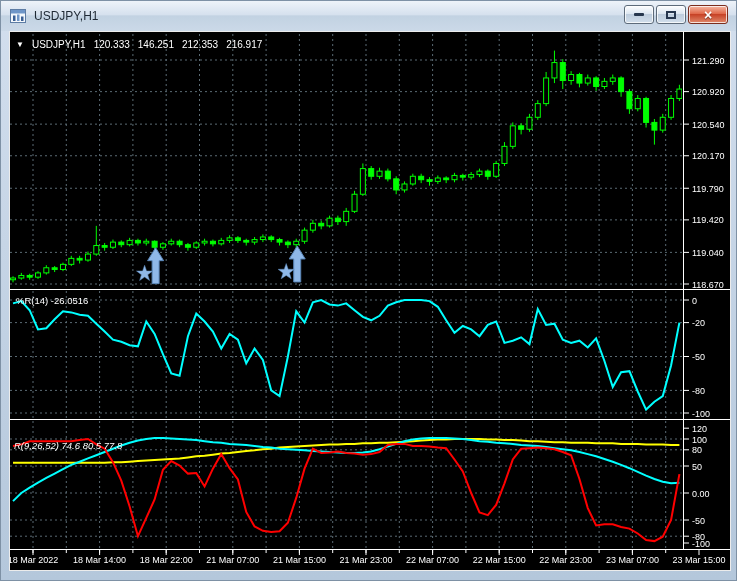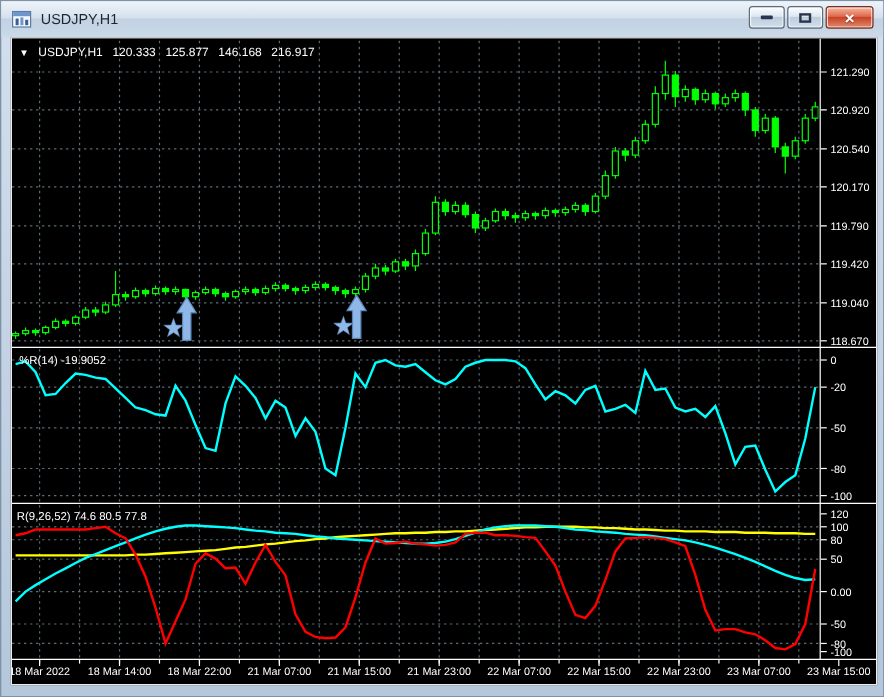--- a/index.html
+++ b/index.html
@@ -36,21 +36,21 @@
     background:#000;border:1px solid #ececec;
   }
   .content svg{position:absolute;left:0;top:0;}
   .symbol-header{
     position:absolute;left:6px;top:7px;z-index:5;color:#fff;font-size:10px;
     display:flex;align-items:center;gap:8px;white-space:nowrap;
   }
   .tri{font-size:8px;line-height:1;}
   .ind-label{position:absolute;z-index:5;color:#fff;font-size:9.5px;white-space:nowrap;}
   .ind-label.wr{left:6px;top:263px;}
-  .ind-label.rci{left:4px;top:393px;}
+  .ind-label.rci{left:4px;top:408px;font-style:italic;}
 </style>
 </head>
 <body>
 
 <div class="window">
   <div class="titlebar">
     <span class="app-icon">
       <svg width="17" height="15" viewBox="0 0 17 15">
         <rect x="0.5" y="0.5" width="15" height="13" fill="#f4f8fc" stroke="#5d7ca4"></rect>
         <rect x="1" y="1" width="14" height="3.5" fill="#6f96c8"></rect>
@@ -438,21 +438,21 @@
           <text x="631.4" y="561.5" fill="#ffffff" font-size="9" font-family="Liberation Sans, sans-serif" text-anchor="middle">23 Mar 07:00</text>
           <line x1="698" y1="549" x2="698" y2="554" stroke="#fff" stroke-width="1"></line>
           <text x="698" y="561.5" fill="#ffffff" font-size="9" font-family="Liberation Sans, sans-serif" text-anchor="middle">23 Mar 15:00</text>
         </g>
       </svg>
 
     <div class="symbol-header">
       <span class="tri">▼</span>
       <span>USDJPY,H1</span>
       <span>120.333</span>
-      <span>125.877</span>
-      <span>146.168</span>
+      <span>146.251</span>
+      <span>212.353</span>
       <span>216.917</span>
     </div>
 
-    <div class="ind-label wr">%R(14) -19.9052</div>
+    <div class="ind-label wr">%R(14) -26.0516</div>
     <div class="ind-label rci">R(9,26,52) 74.6 80.5 77.8</div>
   </div>
 </div>
 
 </body></html>

